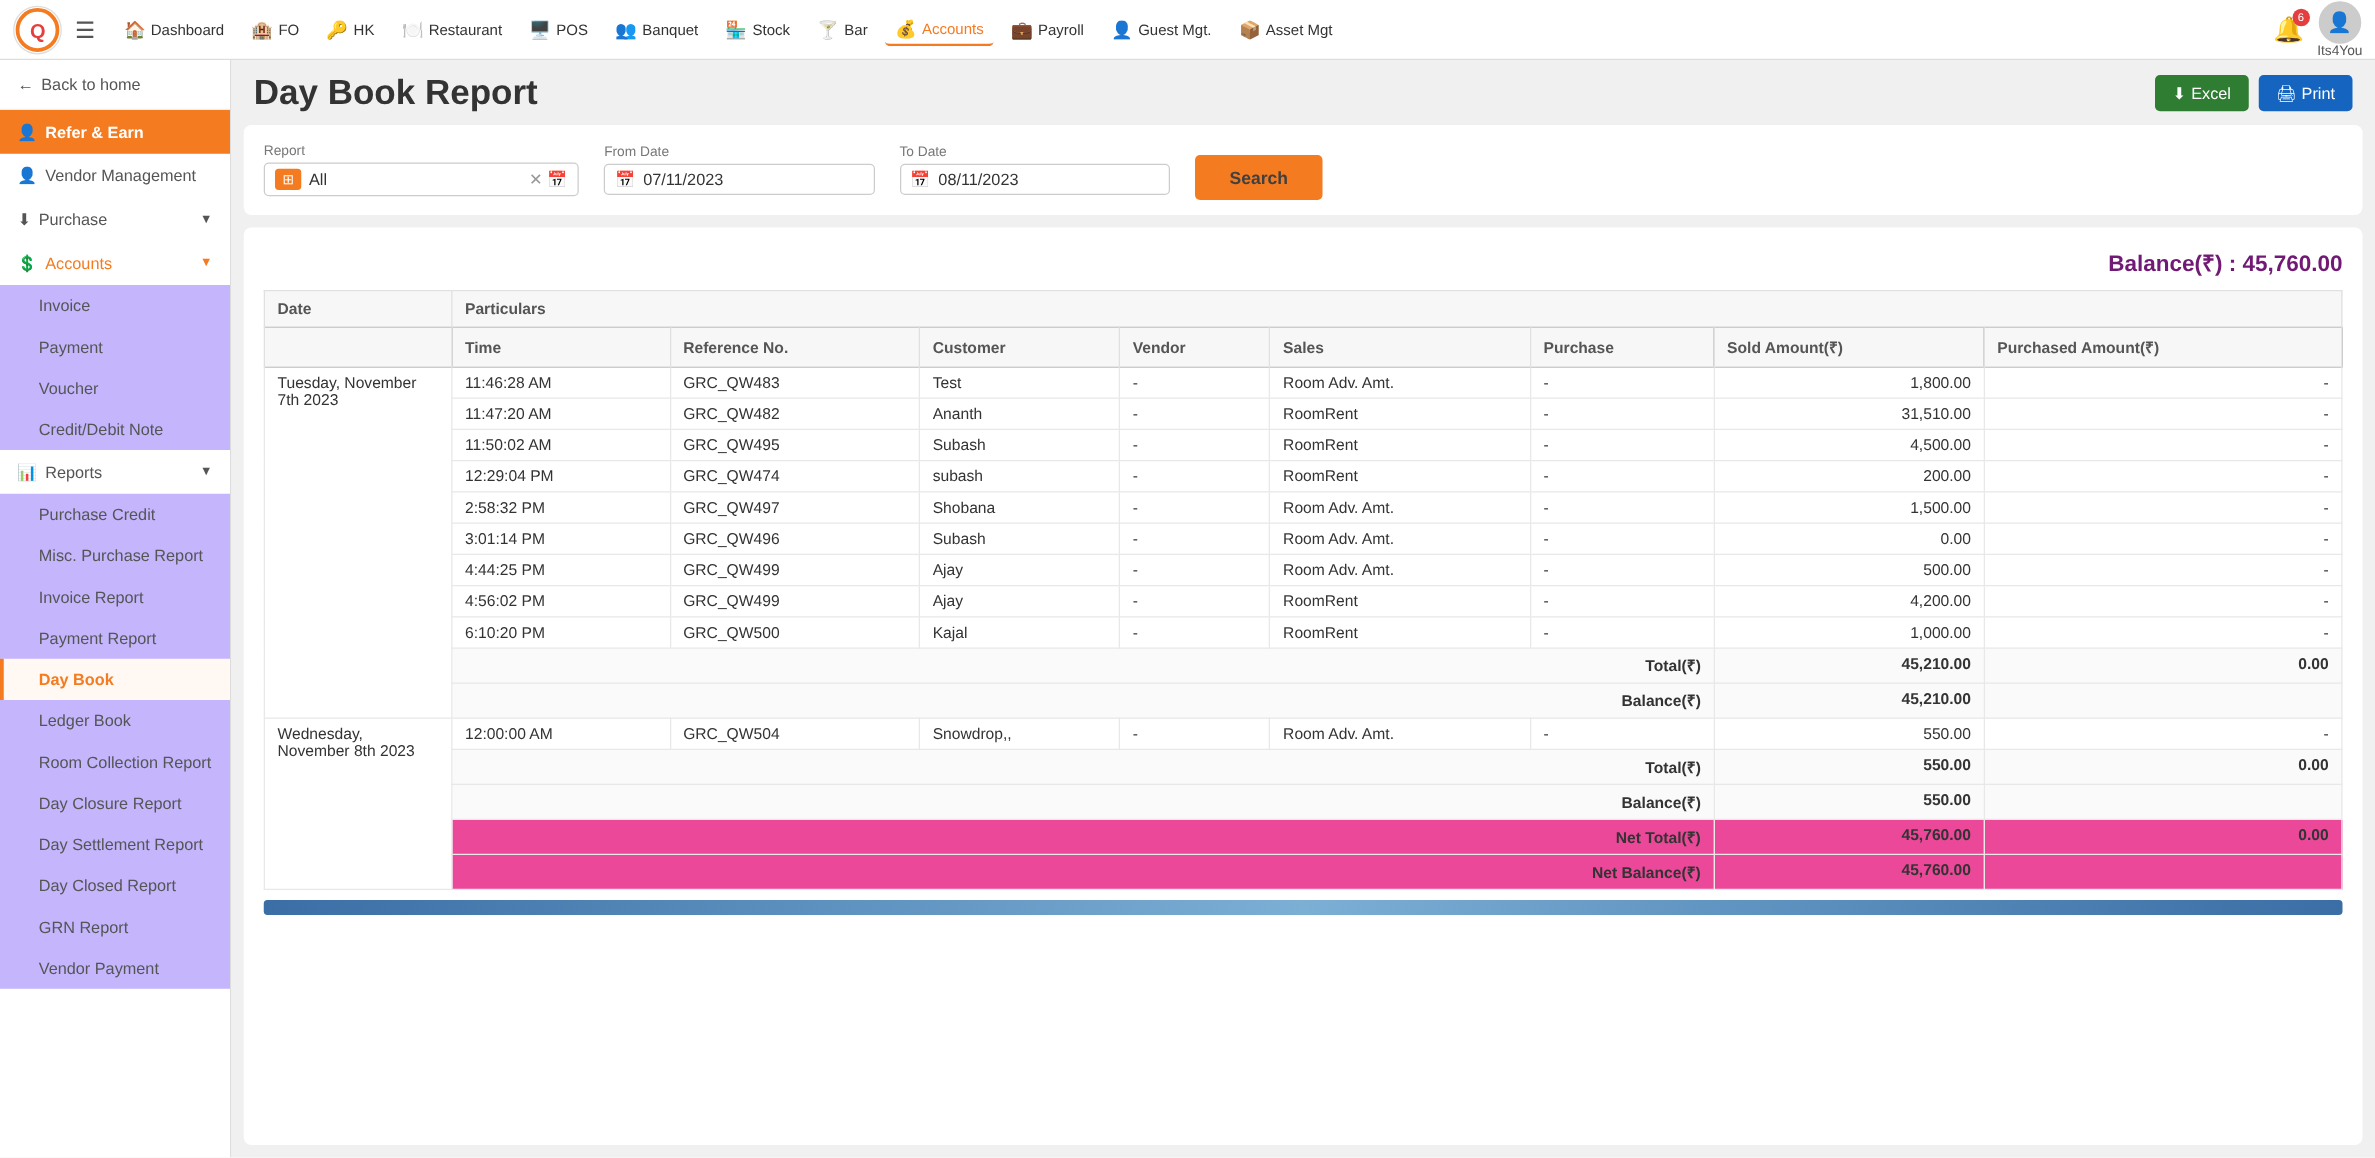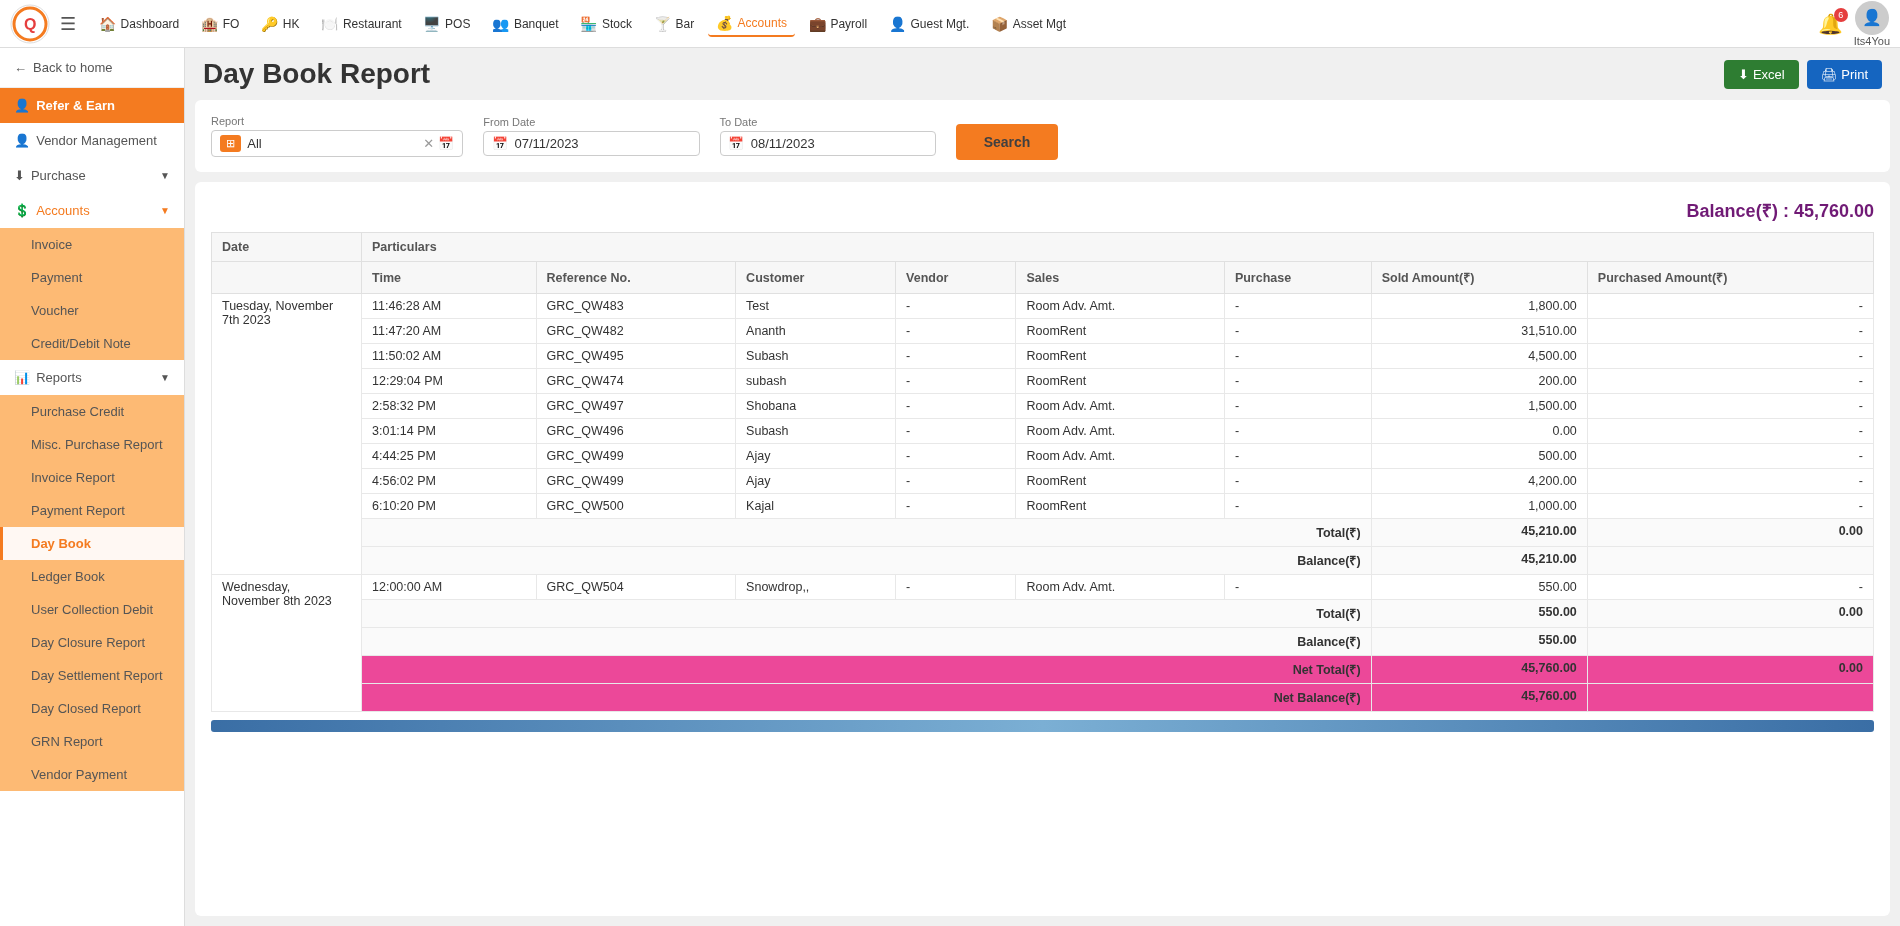--- a/index.html
+++ b/index.html
@@ -131,21 +131,21 @@
       align-items: center;
       gap: 6px;
       padding: 10px 14px;
       cursor: pointer;
       color: #555;
       font-size: 13px;
     }
     .sidebar-section.active { color: #f47b20; }
     .sidebar-section .arrow { margin-left: auto; font-size: 10px; }
     .sidebar-menu {
-      background: #fdba74;
+      background: #c4b5fd;
     }
     .sidebar-menu-item {
       padding: 9px 14px 9px 28px;
       cursor: pointer;
       color: #555;
       font-size: 13px;
       border-left: 3px solid transparent;
     }
     .sidebar-menu-item.active {
       color: #f47b20;
@@ -450,21 +450,21 @@
       <div class="sidebar-menu-item">
         <span>Payment Report</span>
       </div>
       <div class="sidebar-menu-item active">
         <span>Day Book</span>
       </div>
       <div class="sidebar-menu-item">
         <span>Ledger Book</span>
       </div>
       <div class="sidebar-menu-item">
-        <span>User Collection Debit</span>
+        <span>Room Collection Report</span>
       </div>
       <div class="sidebar-menu-item">
         <span>Day Closure Report</span>
       </div>
       <div class="sidebar-menu-item">
         <span>Day Settlement Report</span>
       </div>
       <div class="sidebar-menu-item">
         <span>Day Closed Report</span>
       </div>

